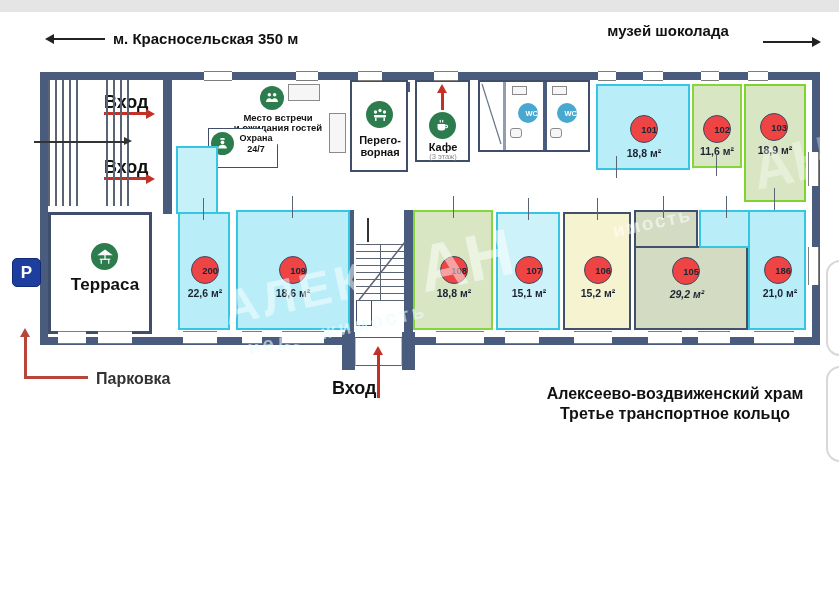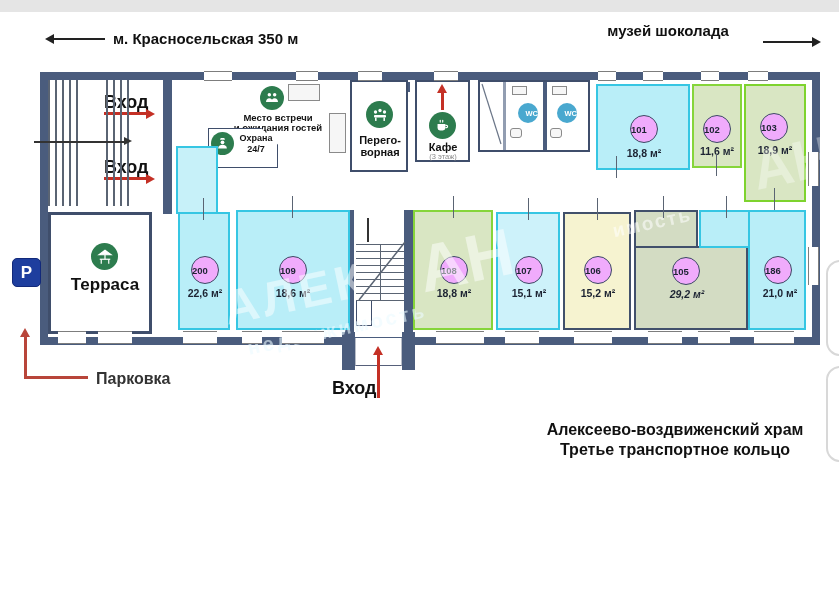--- a/index.html
+++ b/index.html
@@ -17,22 +17,22 @@
   .building{left:40px;top:72px;width:780px;height:273px;border:8px solid #4a5c7d;background:#fff;box-sizing:border-box;}
   .wall{background:#4a5c7d;}
   .room{box-sizing:border-box;}
   .room.cyan{background:#b9eef8;border:2px solid #36c6e3;}
   .room.cyanlight{background:#cdf2fa;border:2px solid #36c6e3;}
   .room.green{background:#d9e6c3;border:2px solid #86d53a;}
   .room.sage{background:#d3dcc3;border:2px solid #41506b;}
   .room.cream{background:#f6f3d0;border:2px solid #41506b;}
   .room.whitebox{background:#fff;border:2px solid #3f4e6b;}
   .patch{box-sizing:border-box;}
-  .rcircle{width:26px;height:26px;border:1.5px solid #3c4a63;border-radius:50%;background:#f0abfc;
-           display:flex;align-items:center;justify-content:flex-start;font-size:9.5px;font-weight:bold;color:#1d2433;}
+  .rcircle{width:26px;height:26px;border:1.5px solid #3c4a63;border-radius:50%;background:#ef4444;
+           display:flex;align-items:center;justify-content:flex-end;font-size:9.5px;font-weight:bold;color:#1d2433;}
   .rarea{font-size:10.5px;font-weight:bold;color:#1d2433;transform:translateX(-50%);white-space:nowrap;}
   .gicon{border-radius:50%;background:#2d7c4e;display:flex;align-items:center;justify-content:center;}
   .lbl{font-weight:bold;color:#111;white-space:nowrap;}
   .lblc{font-weight:bold;color:#111;white-space:nowrap;transform:translateX(-50%);text-align:center;}
   .gray{color:#8a8a8a;}
   .redline{background:#c43025;}
   .red-head-r{width:0;height:0;border-style:solid;border-width:5px 0 5px 9px;border-color:transparent transparent transparent #c43025;}
   .red-head-u{width:0;height:0;border-style:solid;border-width:9px 5px 0 5px;border-color:#c43025 transparent transparent transparent;transform:rotate(180deg);}
   .wcirc{width:20px;height:20px;border-radius:50%;background:#49a8cf;display:flex;align-items:center;justify-content:flex-end;
          color:#fff;font-size:7.5px;font-weight:bold;}
@@ -246,21 +246,21 @@
 
   <div class="abs psign" style="left:12px;top:258px;">
       <span>P</span>
     </div>
   <div class="abs redline" style="left:24px;top:334px;width:2.5px;height:44px;background:#b8453a;"></div>
   <div class="abs red-head-u" style="left:20px;top:328px;border-top-color:#b8453a;"></div>
   <div class="abs redline" style="left:24px;top:376px;width:64px;height:2.5px;background:#b8453a;"></div>
   <div class="abs lbl" style="left:96px;top:370px;font-size:16px;color:#333;">Парковка</div>
 
   <div class="abs" style="left:510px;top:384px;width:330px;text-align:center;line-height:20px;">
-    <div class="lbl" style="font-size:16px;margin-top:36px;">Алексеево-воздвиженский храм</div>
+    <div class="lbl" style="font-size:16px;">Алексеево-воздвиженский храм</div>
     <div class="lbl" style="font-size:16px;">Третье транспортное кольцо</div>
   </div>
 
   <div class="abs uicard" style="left:826px;top:260px;"></div>
   <div class="abs uicard" style="left:826px;top:366px;"></div>
 
   <div class="abs wm" style="left:418px;top:222px;font-size:66px;">АН</div>
   <div class="abs wm" style="left:222px;top:262px;font-size:48px;letter-spacing:4px;">АЛЕКС</div>
   <div class="abs wm" style="left:246px;top:318px;font-size:20px;letter-spacing:3px;color:rgba(235,250,255,0.6);">недвижимость</div>
   <div class="abs wm" style="left:612px;top:212px;font-size:19px;letter-spacing:2px;color:rgba(255,255,255,0.55);">имость</div>

